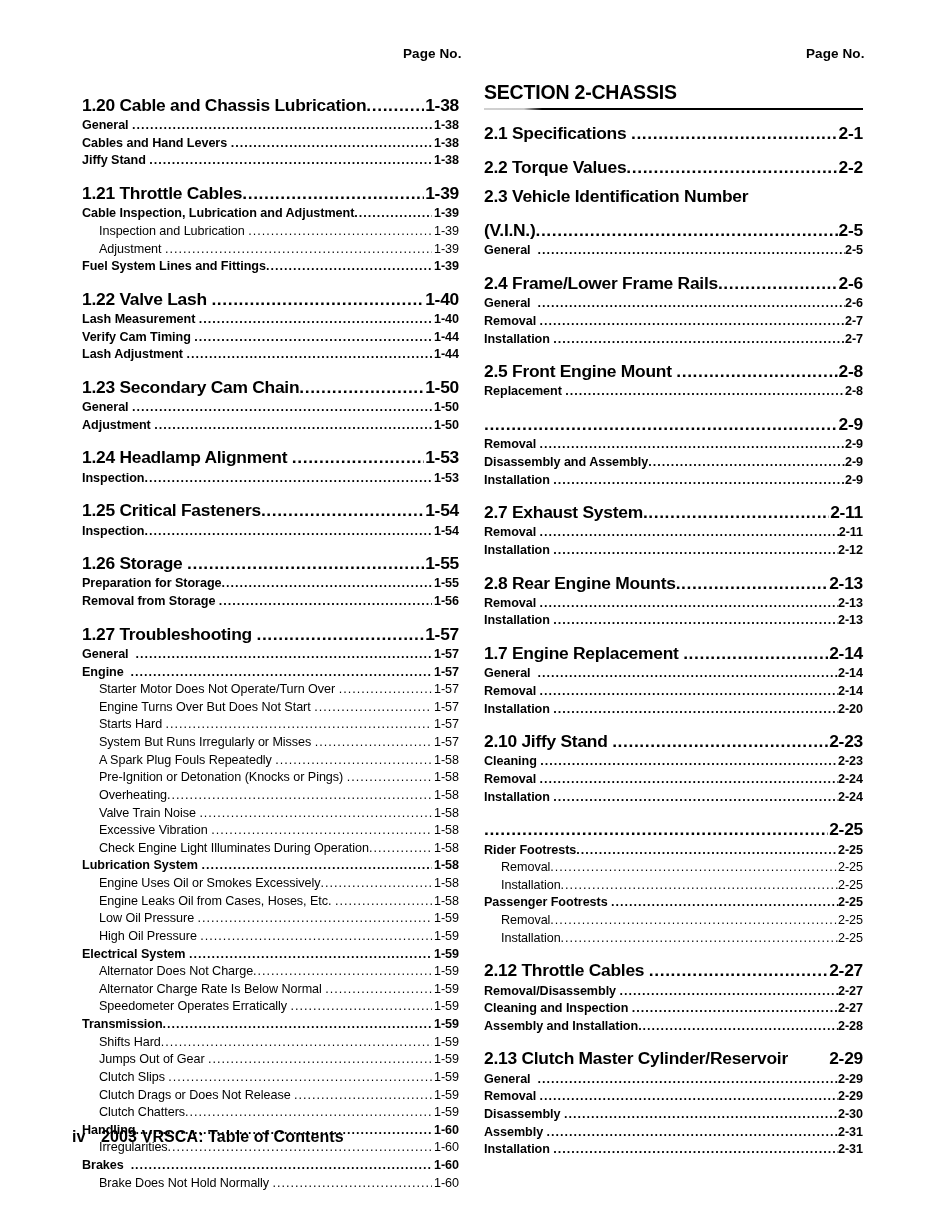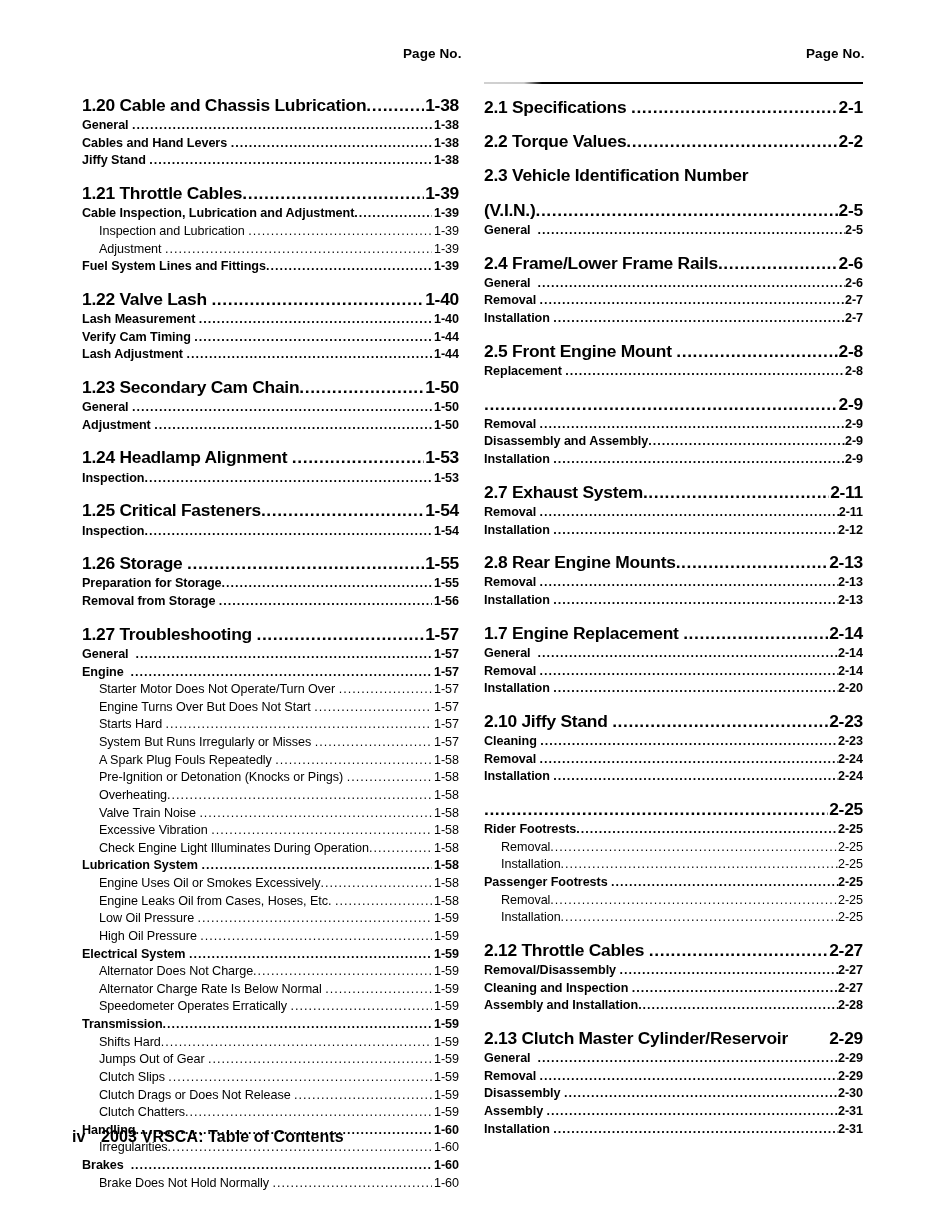--- a/index.html
+++ b/index.html
@@ -104,21 +104,21 @@
     justify-content: flex-end;
   }
   .row.major .dots { letter-spacing: 0.6px; font-weight: bold; }
   .row.major .pg { padding-left: 1px; }
 
   
   .major-wrap {
     font-size: 17.4px;
     font-weight: bold;
     letter-spacing: -0.25px;
-    margin-top: 13px;
+    margin-top: 7px;
     margin-bottom: 1px;
     line-height: 1.24;
   }
   .major-wrap .line1 { display: block; white-space: nowrap; }
 
   
   .row.major.nodots .dots { letter-spacing: 0; }
 
   
   .row.sub1 {
@@ -436,20 +436,21 @@
           <span class="dots">..........................................................................................................</span>
           <span class="pg">1-60</span>
         </div>
         <div class="row sub2">
           <span class="lbl">Brake Does Not Hold Normally </span>
           <span class="dots">..........................................................................................................</span>
           <span class="pg">1-60</span>
         </div>
       </div>
     <div class="col col-right" id="col-right">
+      <div class="section-banner">SECTION 2-CHASSIS</div>
       <div class="section-rule faded"></div>
     <div class="row major">
           <span class="lbl">2.1 Specifications </span>
           <span class="dots">..........................................................................................................</span>
           <span class="pg">2-1</span>
         </div>
         <div class="row major">
           <span class="lbl">2.2 Torque Values</span>
           <span class="dots">..........................................................................................................</span>
           <span class="pg">2-2</span>

